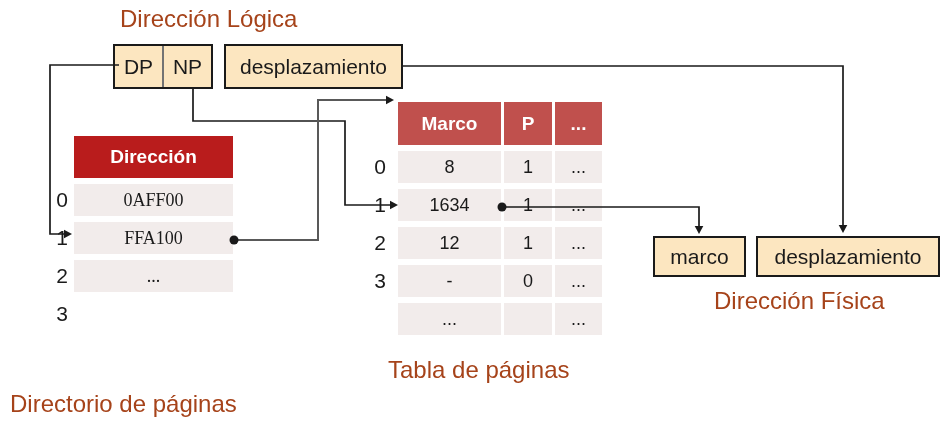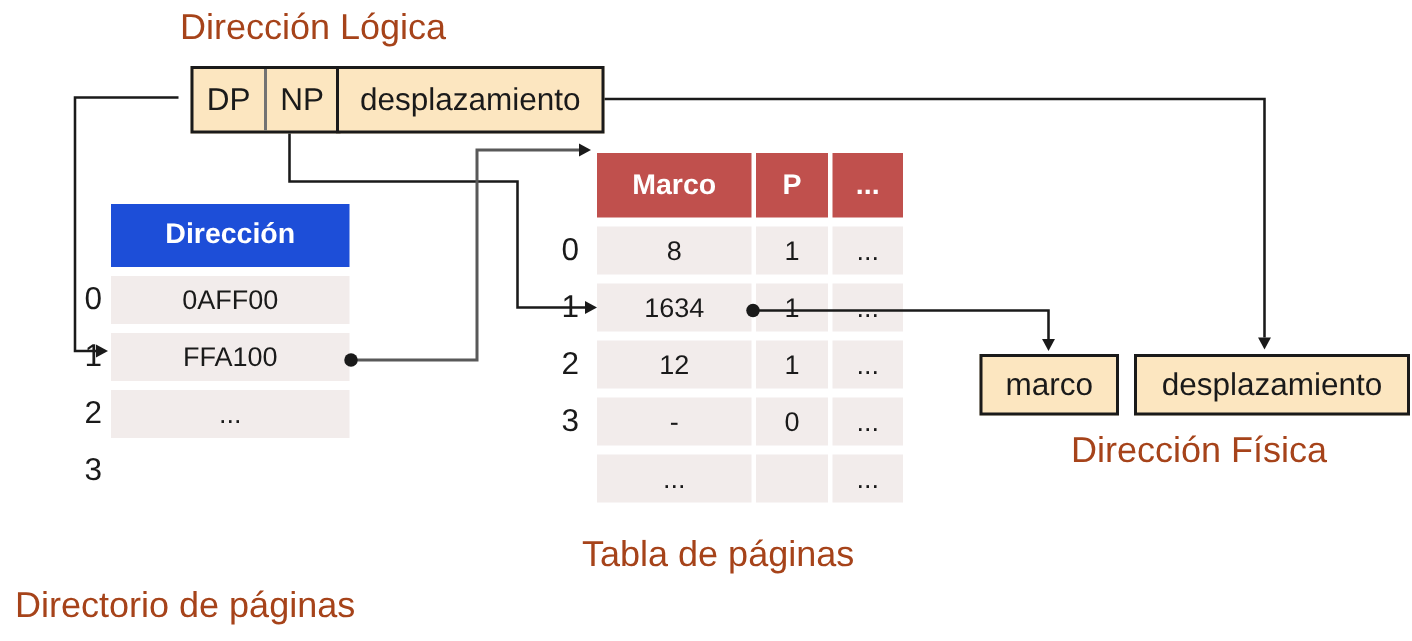--- a/index.html
+++ b/index.html
@@ -11,36 +11,36 @@
     position:absolute; color:#A6431A; font-size:24px; white-space:nowrap;
   }
   .caption.centered { text-align:left; }
 
   
   .fieldbox {
     position:absolute; background:#FCE6C0; border:2px solid #1a1a1a;
     box-sizing:border-box; display:flex; align-items:center; justify-content:center;
     font-size:21px;
   }
-  .dpnp { left:127px; top:44px; width:100px; height:45px; padding:0; }
+  .dpnp { left:113px; top:44px; width:100px; height:45px; padding:0; }
   .dpnp .cell { flex:1; height:100%; display:flex; align-items:center; justify-content:center; }
   .dpnp .cell + .cell { border-left:2px solid #737373; }
   .offset-l  { left:224px; top:44px; width:179px; height:45px; }
   .marco-box { left:653px; top:236px; width:93px;  height:41px; }
   .offset-p  { left:756px; top:236px; width:184px; height:41px; }
 
   
   .dir-table { position:absolute; left:74px; top:136px; width:159px; }
   .dir-header {
-    height:42px; background:#1d4ed8; color:#ffffff; font-weight:bold; font-size:19px;
+    height:42px; background:#b91c1c; color:#ffffff; font-weight:bold; font-size:19px;
     display:flex; align-items:center; justify-content:center;
   }
   .dir-row {
     height:32px; margin-top:6px; background:#F2ECEB; font-size:18px;
-    display:flex; align-items:center; justify-content:center;
+    display:flex; align-items:center; justify-content:center;font-family:Liberation Serif, serif;
   }
 
   
   .pt {
     position:absolute; left:398px; top:102px;
     display:grid; grid-template-columns:103px 48px 47px;
     grid-template-rows:43px repeat(5, 32px);
     column-gap:3px; row-gap:6px;
   }
   .pt .h {

